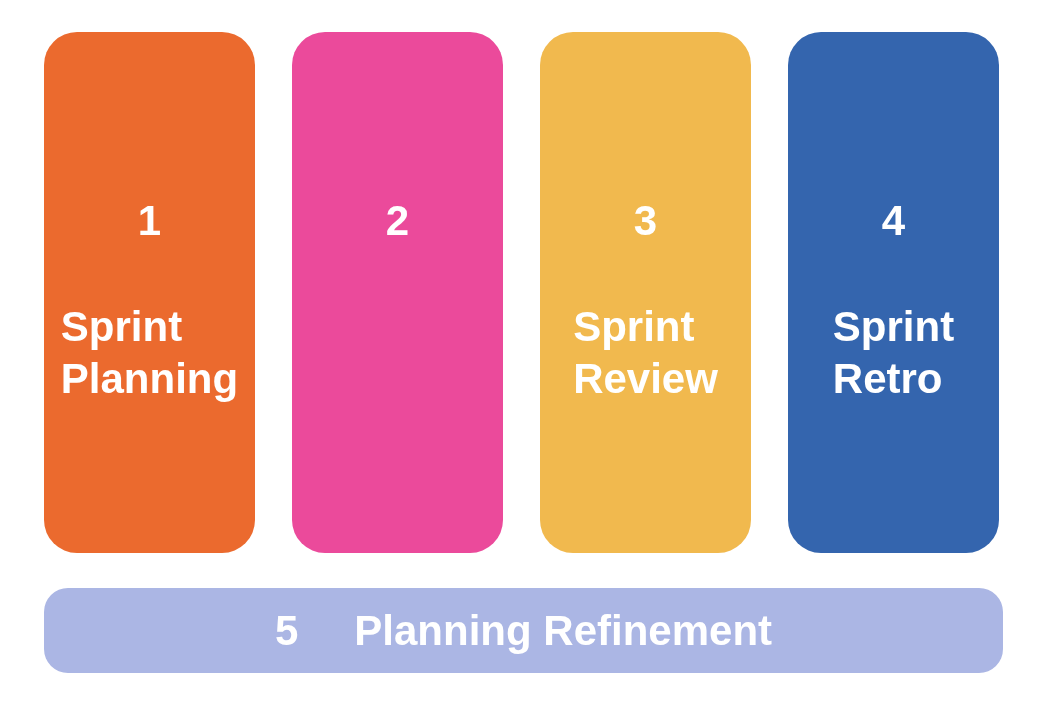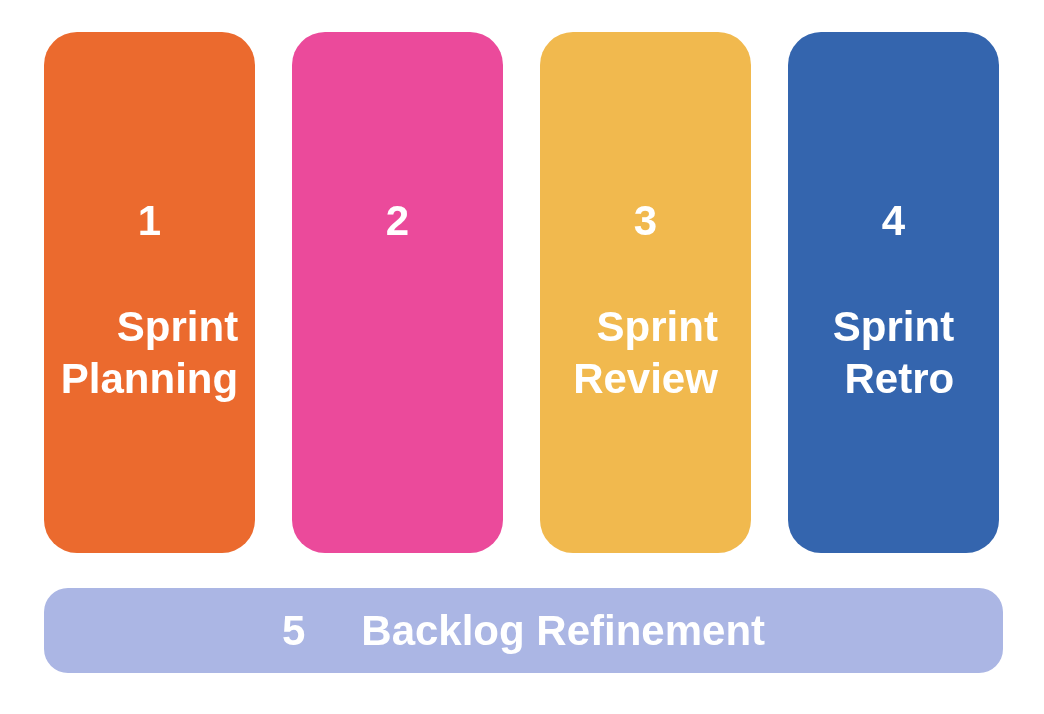--- a/index.html
+++ b/index.html
@@ -37,21 +37,21 @@
     font-size: 42px;
     font-weight: bold;
     line-height: 48px;
     text-align: center;
   }
   .pillar-label {
     margin-top: 56px;
     font-size: 42px;
     font-weight: bold;
     line-height: 52px;
-    text-align: right;
+    text-align: left;
     white-space: pre-line;
   }
   .bottom-bar {
     position: absolute;
     left: 44px;
     top: 588px;
     width: 959px;
     height: 85px;
     border-radius: 24px;
     color: #ffffff;
@@ -92,16 +92,16 @@
     <div class="pillar" style="background-color: rgb(52, 101, 174);">
       <div class="pillar-number">4</div>
       <div class="pillar-label">Sprint
 Retro</div>
     </div>
 
   </div>
 
   <div class="bottom-bar" style="background-color: rgb(171, 182, 228);">
     <span class="bar-number">5</span>
-    <span class="bar-label">Backlog Refinement</span>
+    <span class="bar-label">Planning Refinement</span>
   </div>
 
 </div>
 
 </body></html>

